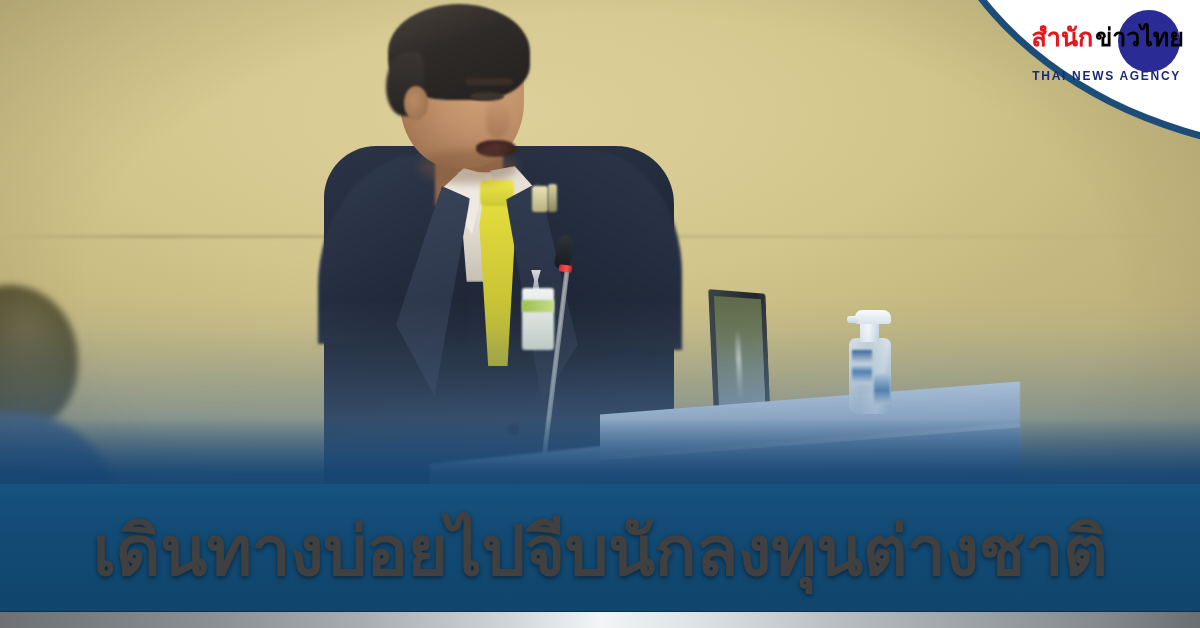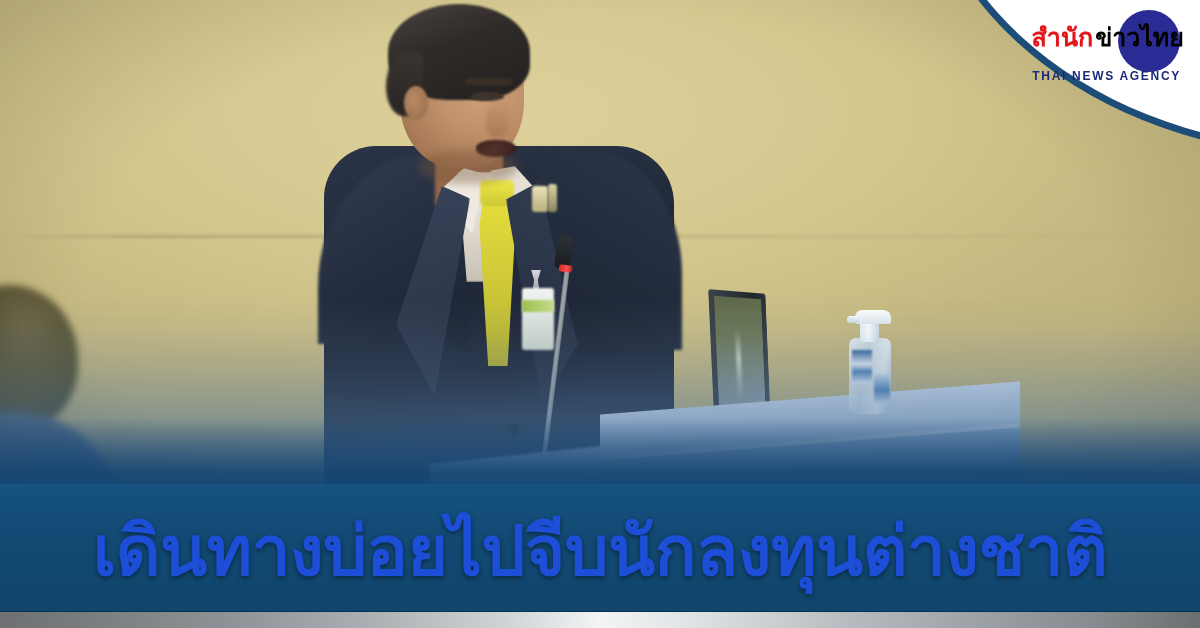--- a/index.html
+++ b/index.html
@@ -367,21 +367,21 @@
       #124568 100%);
     pointer-events:none;
   }
   .banner-solid {
     position:absolute; left:0; right:0; bottom:16px; height:128px;
     background:linear-gradient(180deg, #16537f 0%, #124a74 40%, #10456c 100%);
   }
   .headline {
     position:absolute; left:0; right:0; bottom:42px;
     text-align:center;
-    color:#1d4ed8;
+    color:#404040;
     font-family:"Liberation Sans", sans-serif;
     font-size:69px;
     font-weight:700;
     letter-spacing:-0.5px;
     line-height:1;
     text-shadow:0 2px 5px rgba(0,0,0,.45);
     white-space:nowrap;
   }
 
   

